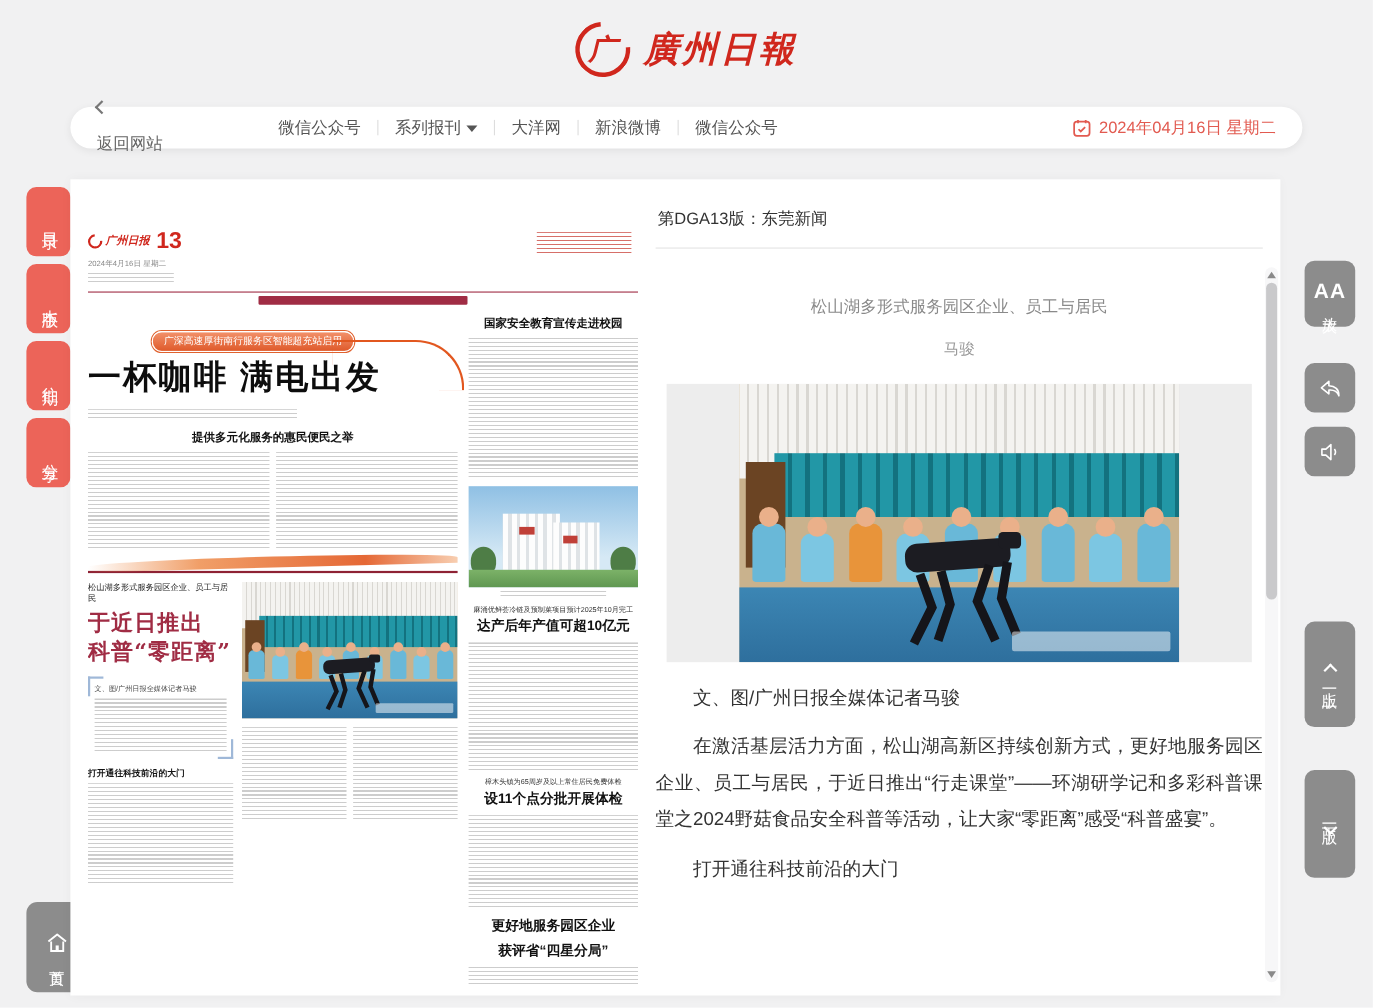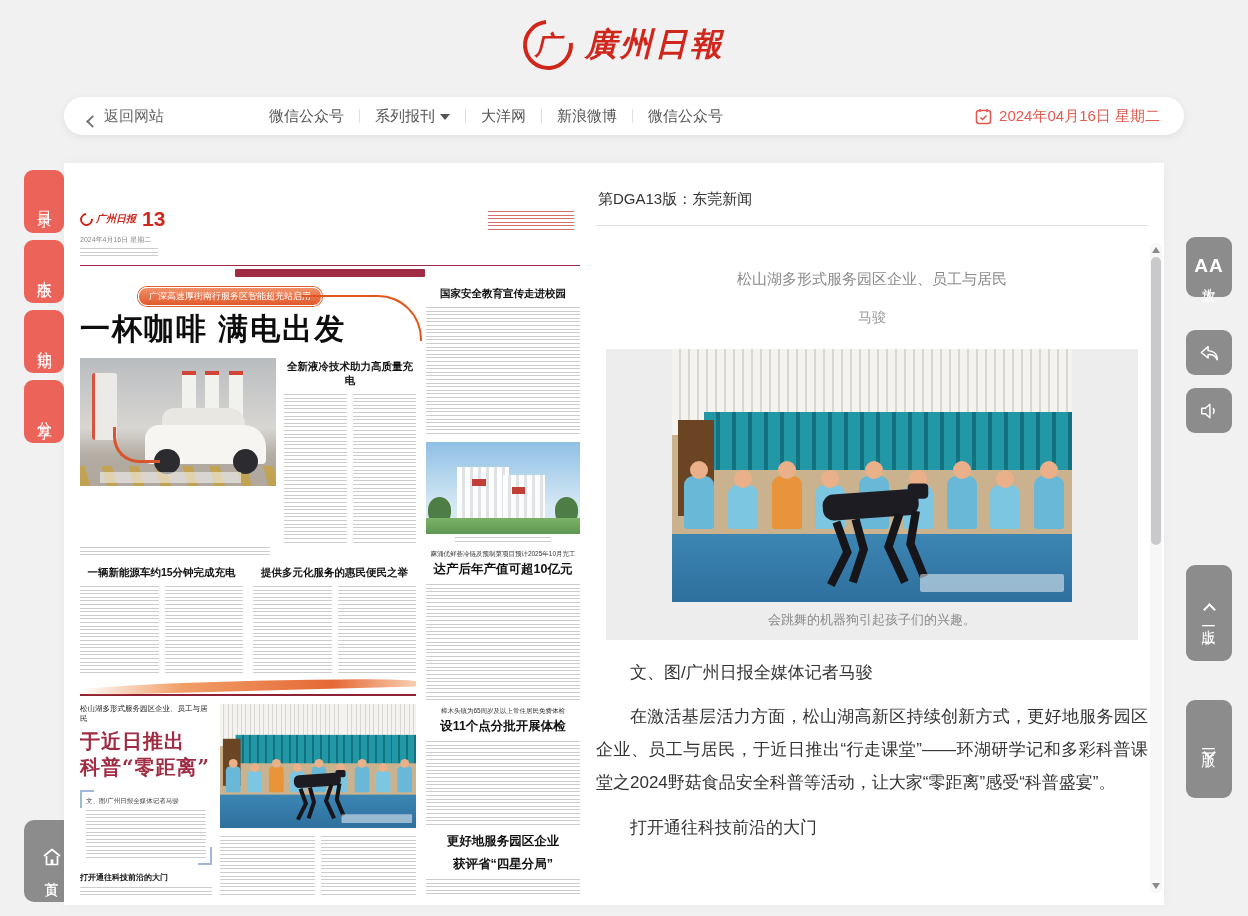--- a/index.html
+++ b/index.html
@@ -8,21 +8,21 @@
   .vtext { writing-mode:vertical-lr; text-orientation:upright; letter-spacing:3px; }
 
   
   .brand { position:absolute; top:12px; left:0; right:0; height:66px; display:flex; align-items:center; justify-content:center; gap:12px; }
   .brand-mark { width:50px; height:50px; border:4px solid #d0271d; border-radius:50%; border-top-color:transparent; transform:rotate(40deg); display:flex; align-items:center; justify-content:center; }
   .brand-mark i { font-style:italic; font-weight:bold; color:#d0271d; font-size:26px; transform:rotate(-40deg); font-family:"DejaVu Serif",serif; }
   .brand-text { font-family:"DejaVu Serif","Liberation Serif",serif; font-size:32px; font-weight:bold; font-style:italic; color:#d0271d; letter-spacing:3px; }
 
   
   .navbar { position:absolute; left:64px; right:64px; top:97px; height:38px; background:#fff; border-radius:19px; box-shadow:0 2px 8px rgba(0,0,0,.07); display:flex; align-items:center; padding:0 24px; font-size:15px; color:#555; }
-  .back { display:flex; align-items:flex-end; gap:7px; color:#666; cursor:pointer; }
+  .back { display:flex; align-items:flex-start; gap:19px; color:#666; cursor:pointer;flex-direction:column; }
   .chev-l { width:9px; height:9px; border-left:2px solid #777; border-bottom:2px solid #777; transform:rotate(45deg); }
   .navlinks { display:flex; align-items:center; gap:15px; margin-left:105px; }
   .navlinks a { color:#555; cursor:pointer; display:flex; align-items:center; gap:5px; }
   .sep { width:1px; height:14px; background:#ddd; }
   .tri-down { width:0; height:0; border-left:5px solid transparent; border-right:5px solid transparent; border-top:6px solid #555; margin-top:2px; }
   .navdate { margin-left:auto; display:flex; align-items:center; gap:7px; color:#e25a50; font-size:15px; }
 
   
   .side { position:absolute; left:24px; width:40px; height:63px; background:#ec6459; border-radius:9px; color:#fff; display:flex; align-items:center; justify-content:center; cursor:pointer; }
   .side .vtext { font-size:15px; }
@@ -52,21 +52,21 @@
   .m-title { font-family:"DejaVu Serif","Liberation Serif",serif; font-size:37px; font-weight:bold; color:#a02c44; letter-spacing:6px; text-shadow:3px 3px 0 #e9ccd4; line-height:1.05; }
   .m-sub { display:inline-block; font-size:8px; letter-spacing:6px; color:#999; border-top:1px solid #c9c9c9; padding-top:3px; margin-top:3px; }
   .mast-r { width:92px; padding-top:18px; }
   .ft { background:repeating-linear-gradient(to bottom,#9a9a9a 0 1px,transparent 1px 3.6px); opacity:.5; }
   .ft-red { background:repeating-linear-gradient(to bottom,#cc4b43 0 1px,transparent 1px 3.6px); opacity:.8; }
   .m-rule { height:1px; background:#a02c44; margin-top:2px; }
   .m-bar { width:190px; height:8px; background:#a02c44; border-radius:1px; margin:3px auto 8px; }
   .paper-body { display:flex; gap:10px; }
   .main-col { width:336px; position:relative; }
   .right-rail { flex:1; }
-  .lead-tagrow { position:relative; height:16px; margin-top:2px; }
+  .lead-tagrow { position:relative; height:16px; margin-top:16px; }
   .pill { position:absolute; left:58px; top:0; background:linear-gradient(180deg,#f2916a,#df5a2b); color:#fff; font-size:9px; padding:2px 10px; border-radius:9px; white-space:nowrap; box-shadow:0 0 0 1px #e0622f; border:1px solid #fff; }
   .swoosh { position:absolute; right:-6px; top:8px; width:120px; height:46px; border-top:2px solid #e2571f; border-right:2px solid #e2571f; border-radius:0 44px 0 0; }
   .lead-head { font-size:30px; font-weight:900; letter-spacing:2px; color:#0d0d0d; margin:6px 0 8px; white-space:nowrap; }
   .lead-row { display:flex; gap:8px; }
   .lead-side { flex:1; }
   .p-sub { font-size:10.5px; font-weight:bold; text-align:center; margin:2px 0 6px; color:#111; }
   .cols2 { display:flex; gap:6px; }
   .cols2 .ft { flex:1; }
   .lead-row2 { display:flex; gap:10px; margin-top:9px; }
   .lead-row2 > div { flex:1; }
@@ -222,51 +222,22 @@
       <div class="m-bar"></div>
 
       <div class="paper-body">
 
         <div class="main-col">
           <div class="lead-tagrow">
             <span class="pill">广深高速厚街南行服务区智能超充站启用</span>
             <span class="swoosh"></span>
           </div>
           <div class="lead-head">一杯咖啡 满电出发</div>
-          <div class="lead-row">
-            <div class="ev-photo">
-              <span class="ev-p" style="left:52%"></span>
-              <span class="ev-p" style="left:64%"></span>
-              <span class="ev-p" style="left:76%"></span>
-              <span class="ev-st"></span>
-              <span class="ev-ground"></span>
-              <span class="ev-roof"></span>
-              <span class="ev-car"></span>
-              <span class="ev-w" style="left:38%"></span>
-              <span class="ev-w" style="left:78%"></span>
-              <span class="ev-cable"></span>
-              <span class="ev-chip"></span>
-            </div>
-            <div class="lead-side">
-              <div class="p-sub">全新液冷技术助力高质量充电</div>
-              <div class="cols2">
-                <div class="ft" style="height:150px"></div>
-                <div class="ft" style="height:150px"></div>
-              </div>
-            </div>
-          </div>
           <div class="ft" style="height:8px;width:190px;margin-top:3px"></div>
           <div class="lead-row2">
-            <div>
-              <div class="p-sub">一辆新能源车约15分钟完成充电</div>
-              <div class="cols2">
-                <div class="ft" style="height:88px"></div>
-                <div class="ft" style="height:88px"></div>
-              </div>
-            </div>
             <div>
               <div class="p-sub">提供多元化服务的惠民便民之举</div>
               <div class="cols2">
                 <div class="ft" style="height:88px"></div>
                 <div class="ft" style="height:88px"></div>
               </div>
             </div>
           </div>
           <div class="wave"></div>
           <div class="paper-rule"></div>
@@ -375,21 +346,20 @@
                 <rect x="34" y="18" width="70" height="19" rx="8" fill="#1c1c22" transform="rotate(-4 69 27)"></rect>
                 <rect x="96" y="12" width="15" height="11" rx="3" fill="#1c1c22"></rect>
                 <path d="M90 34 L82 58 L94 84" fill="none" stroke="#15151a" stroke-width="6"></path>
                 <path d="M102 32 L98 56 L108 80" fill="none" stroke="#15151a" stroke-width="6"></path>
                 <path d="M44 40 L52 62 L40 86" fill="none" stroke="#15151a" stroke-width="6"></path>
                 <path d="M58 38 L64 60 L56 84" fill="none" stroke="#15151a" stroke-width="6"></path>
               </svg>
               <div class="sc-chip"></div>
             </div>
           </div>
-          <div class="a-caption">会跳舞的机器狗引起孩子们的兴趣。</div>
         </div>
         <div class="a-body">
           <p>文、图/广州日报全媒体记者马骏</p>
           <p>在激活基层活力方面，松山湖高新区持续创新方式，更好地服务园区企业、员工与居民，于近日推出“行走课堂”——环湖研学记和多彩科普课堂之2024野菇食品安全科普等活动，让大家“零距离”感受“科普盛宴”。</p>
           <p>打开通往科技前沿的大门</p>
 
         </div>
       </div>
     </div>
 

